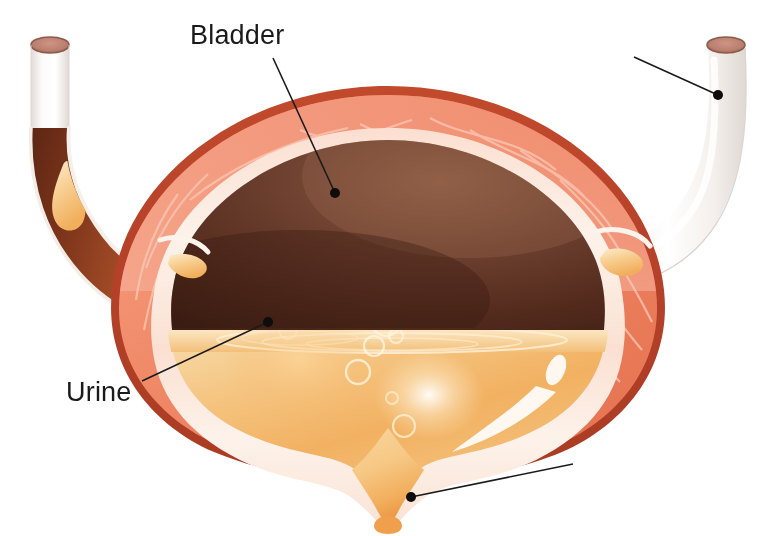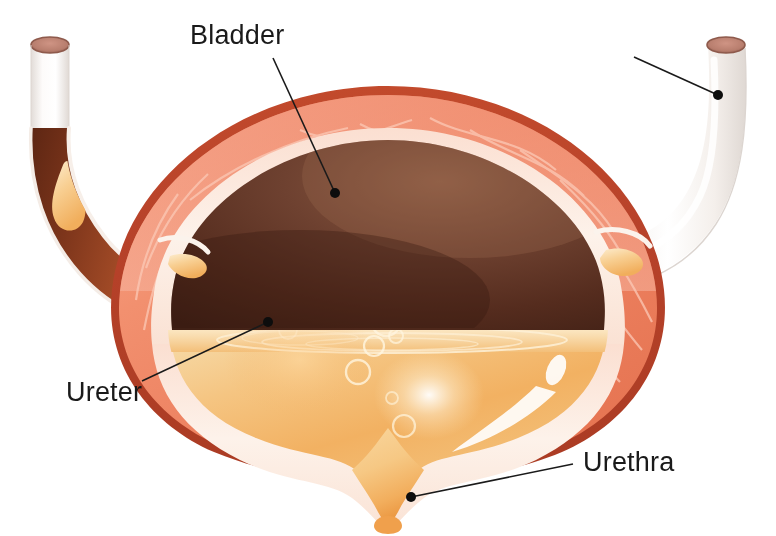--- a/index.html
+++ b/index.html
@@ -357,16 +357,15 @@
 
       <line x1="142" y1="381" x2="268" y2="322" stroke="#1a1a1a" stroke-width="1.6"></line>
       <circle cx="268" cy="322" r="5" fill="#0d0d0d"></circle>
 
       <line x1="573" y1="464" x2="411" y2="497" stroke="#1a1a1a" stroke-width="1.6"></line>
       <circle cx="411" cy="497" r="5" fill="#0d0d0d"></circle>
     </g>
   </svg>
 
   <div class="callout-label" id="label-bladder">Bladder</div>
-  <div class="callout-label" id="label-urine">Ureter</div>
-  <div class="callout-label" id="label-urethra">Urethra</div>
+  <div class="callout-label" id="label-urine">Urine</div>
 
 </div>
 
 </body></html>

